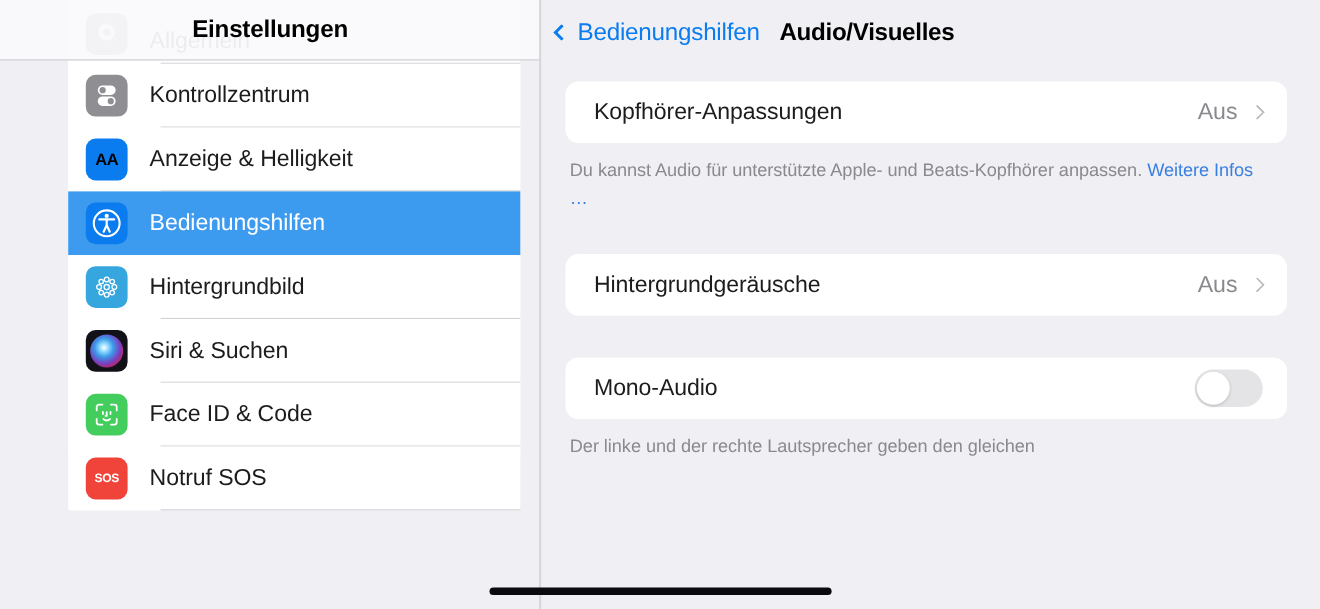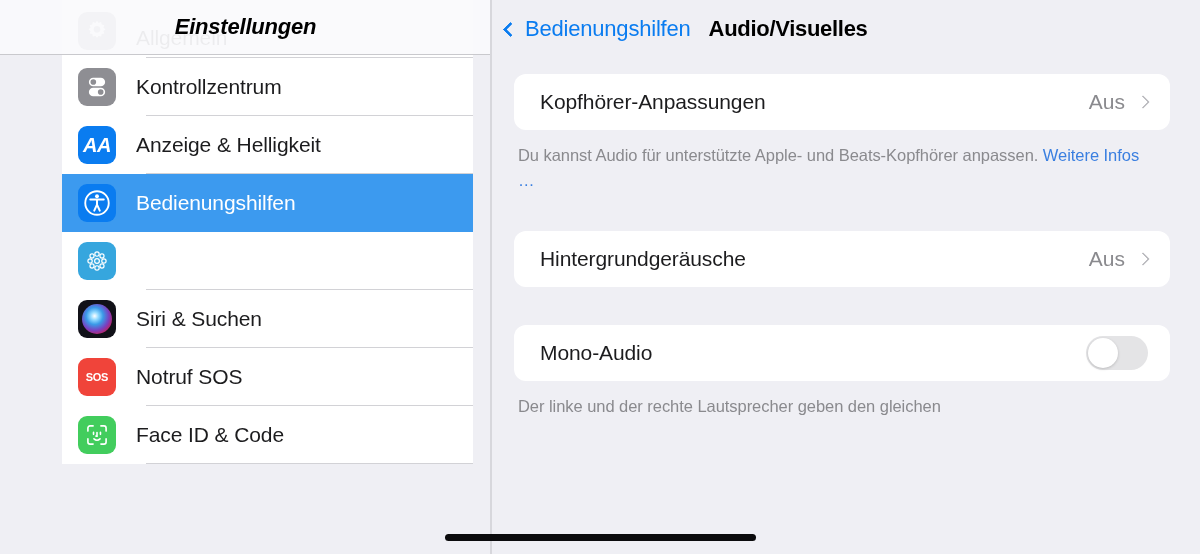--- a/index.html
+++ b/index.html
@@ -59,21 +59,21 @@
     font-size: 21px;
     color: #1c1c1e;
     letter-spacing: -0.1px;
     white-space: nowrap;
   }
   .srow.selected .slabel { color: #ffffff; }
 
   
   .ic-gear { background: #8e8e93; }
   .ic-cc   { background: #8e8e93; }
-  .ic-aa   { background: #0a7cf0; color:#ffffff; font-size:20px; font-weight:600; letter-spacing:-0.5px;font-style:italic;}
+  .ic-aa   { background: #0a7cf0; color:#000000; font-size:15px; font-weight:600; letter-spacing:-0.5px;}
   .ic-home { background: #1d4fd8; }
   .ic-acc  { background: #0a7cf0; }
   .ic-wall { background: #36a6de; }
   .ic-siri { background: #111118; }
   .ic-face { background: #42cd5d; }
   .ic-sos  { background: #f0443a; color:#fff; font-size:11px; font-weight:700; letter-spacing:-0.3px;}
 
   .gear-svg, .cc-svg, .acc-svg, .wall-svg, .face-svg { display:block; }
 
   .home-grid {
@@ -96,21 +96,20 @@
     position: absolute; left: 0; top: 0;
     width: 491px; height: 55px;
     background: rgba(250,250,252,0.94);
     border-bottom: 1px solid #c9c9cd;
     display: flex; align-items: center; justify-content: center;
     z-index: 5;
   }
   #left-header .ttl {
     font-size: 22px; font-weight: 700; color: #000;
     letter-spacing: -0.2px;
-    font-style: italic;
   }
 
   
   #divider {
     position: absolute; left: 490px; top: 0;
     width: 2px; height: 554px;
     background: #d7d7dc;
     z-index: 6;
   }
   #right-pane {
@@ -279,55 +278,56 @@
             <circle cx="12" cy="5.6" r="2"></circle>
               <circle cx="12" cy="18.4" r="2"></circle>
             <circle cx="5.6" cy="12" r="2"></circle>
               <circle cx="18.4" cy="12" r="2"></circle>
             <circle cx="7.4" cy="7.4" r="1.9"></circle>
               <circle cx="16.6" cy="7.4" r="1.9"></circle>
             <circle cx="7.4" cy="16.6" r="1.9"></circle>
               <circle cx="16.6" cy="16.6" r="1.9"></circle>
           </svg>
         </div>
+        <span class="slabel">Hintergrundbild</span>
         <div class="sep"></div>
       </div>
 
       <div class="srow">
         <div class="sicon ic-siri">
           <div class="siri-orb"></div>
         </div>
         <span class="slabel">Siri &amp; Suchen</span>
-        <div class="sep"></div>
-      </div>
-
-      <div class="srow">
-        <div class="sicon ic-sos">
-          <span>SOS</span>
-        </div>
-        <span class="slabel">Notruf SOS</span>
         <div class="sep"></div>
       </div>
 
       <div class="srow">
         <div class="sicon ic-face">
           <svg class="face-svg" width="26" height="26" viewBox="0 0 24 24" fill="none" stroke="#ffffff" stroke-width="1.5" stroke-linecap="round">
             <path d="M3.6 8.4V5.6a2 2 0 0 1 2-2h2.8"></path>
             <path d="M20.4 8.4V5.6a2 2 0 0 0-2-2h-2.8"></path>
             <path d="M3.6 15.6v2.8a2 2 0 0 0 2 2h2.8"></path>
             <path d="M20.4 15.6v2.8a2 2 0 0 1-2 2h-2.8"></path>
             <path d="M8.8 9.6v1.8M15.2 9.6v1.8"></path>
             <path d="M12 9.8v3.2h-1"></path>
             <path d="M9.2 15.6c1.6 1.4 4 1.4 5.6 0"></path>
           </svg>
         </div>
         <span class="slabel">Face ID &amp; Code</span>
         <div class="sep"></div>
       </div>
 
+      <div class="srow">
+        <div class="sicon ic-sos">
+          <span>SOS</span>
+        </div>
+        <span class="slabel">Notruf SOS</span>
+        <div class="sep"></div>
+      </div>
+
     </div>
 
     <div id="left-header">
       <span class="ttl">Einstellungen</span>
     </div>
   </div>
 
   <div id="divider"></div>
 
   <div id="right-pane">

